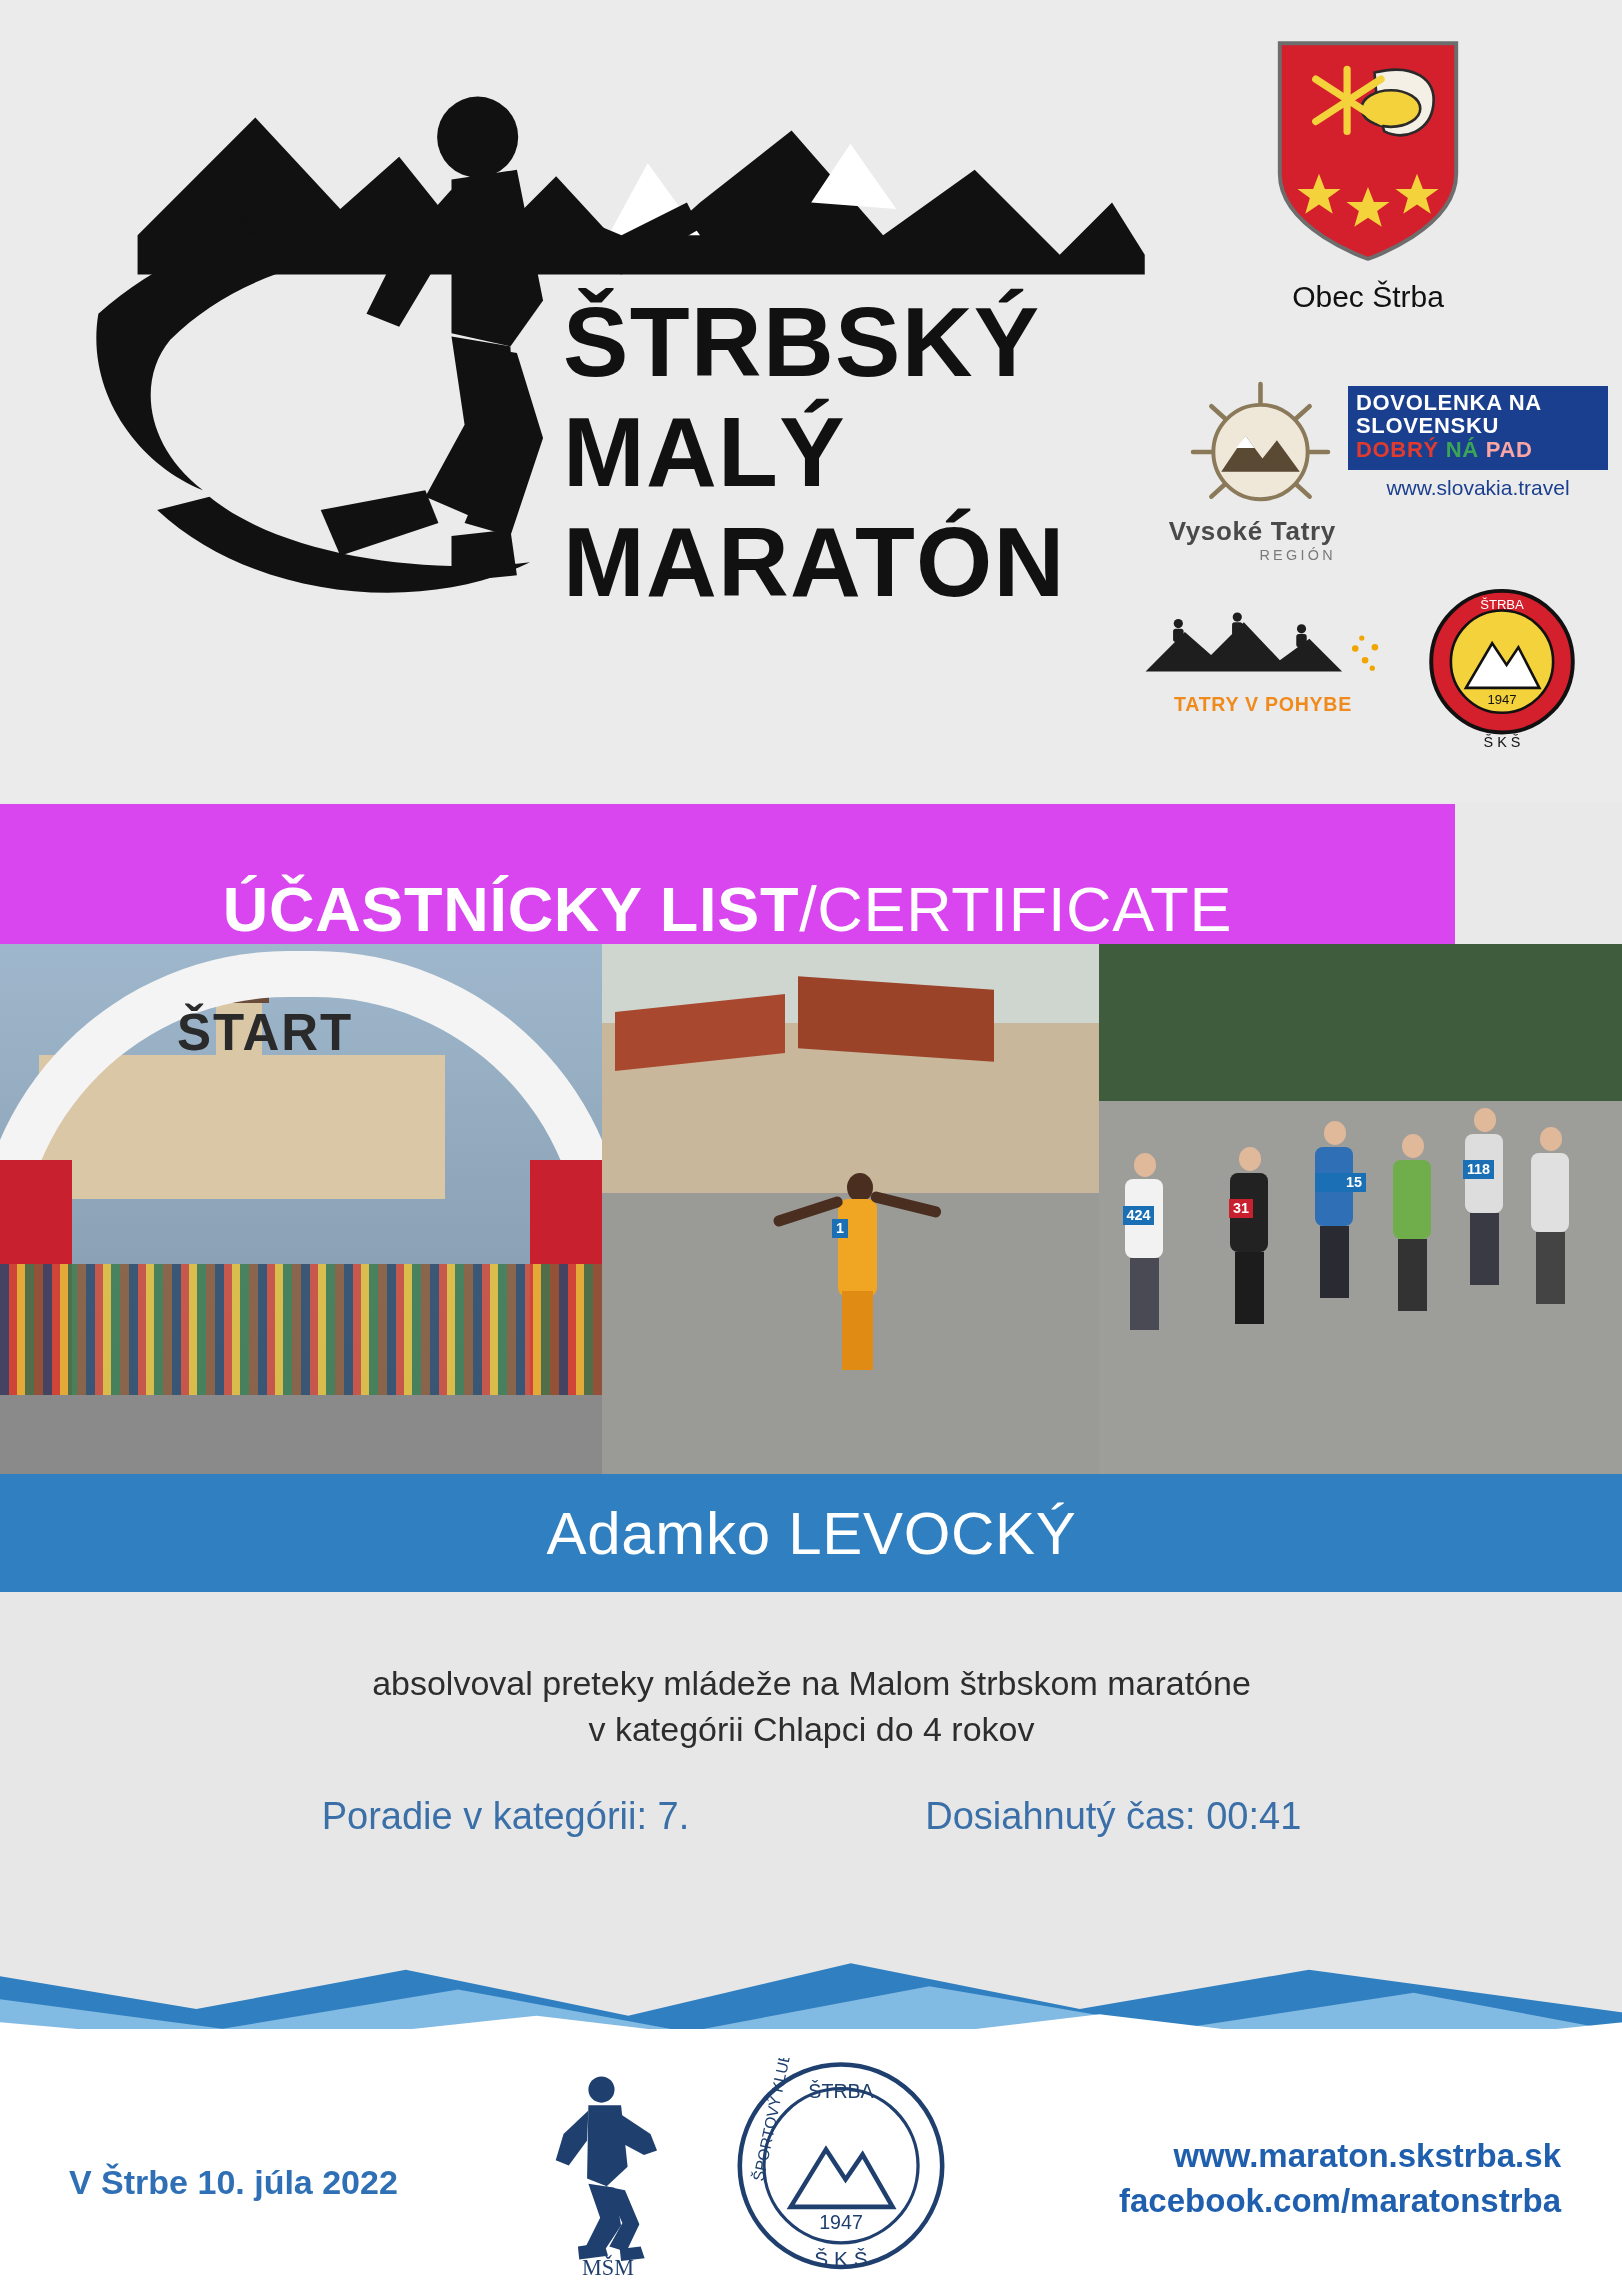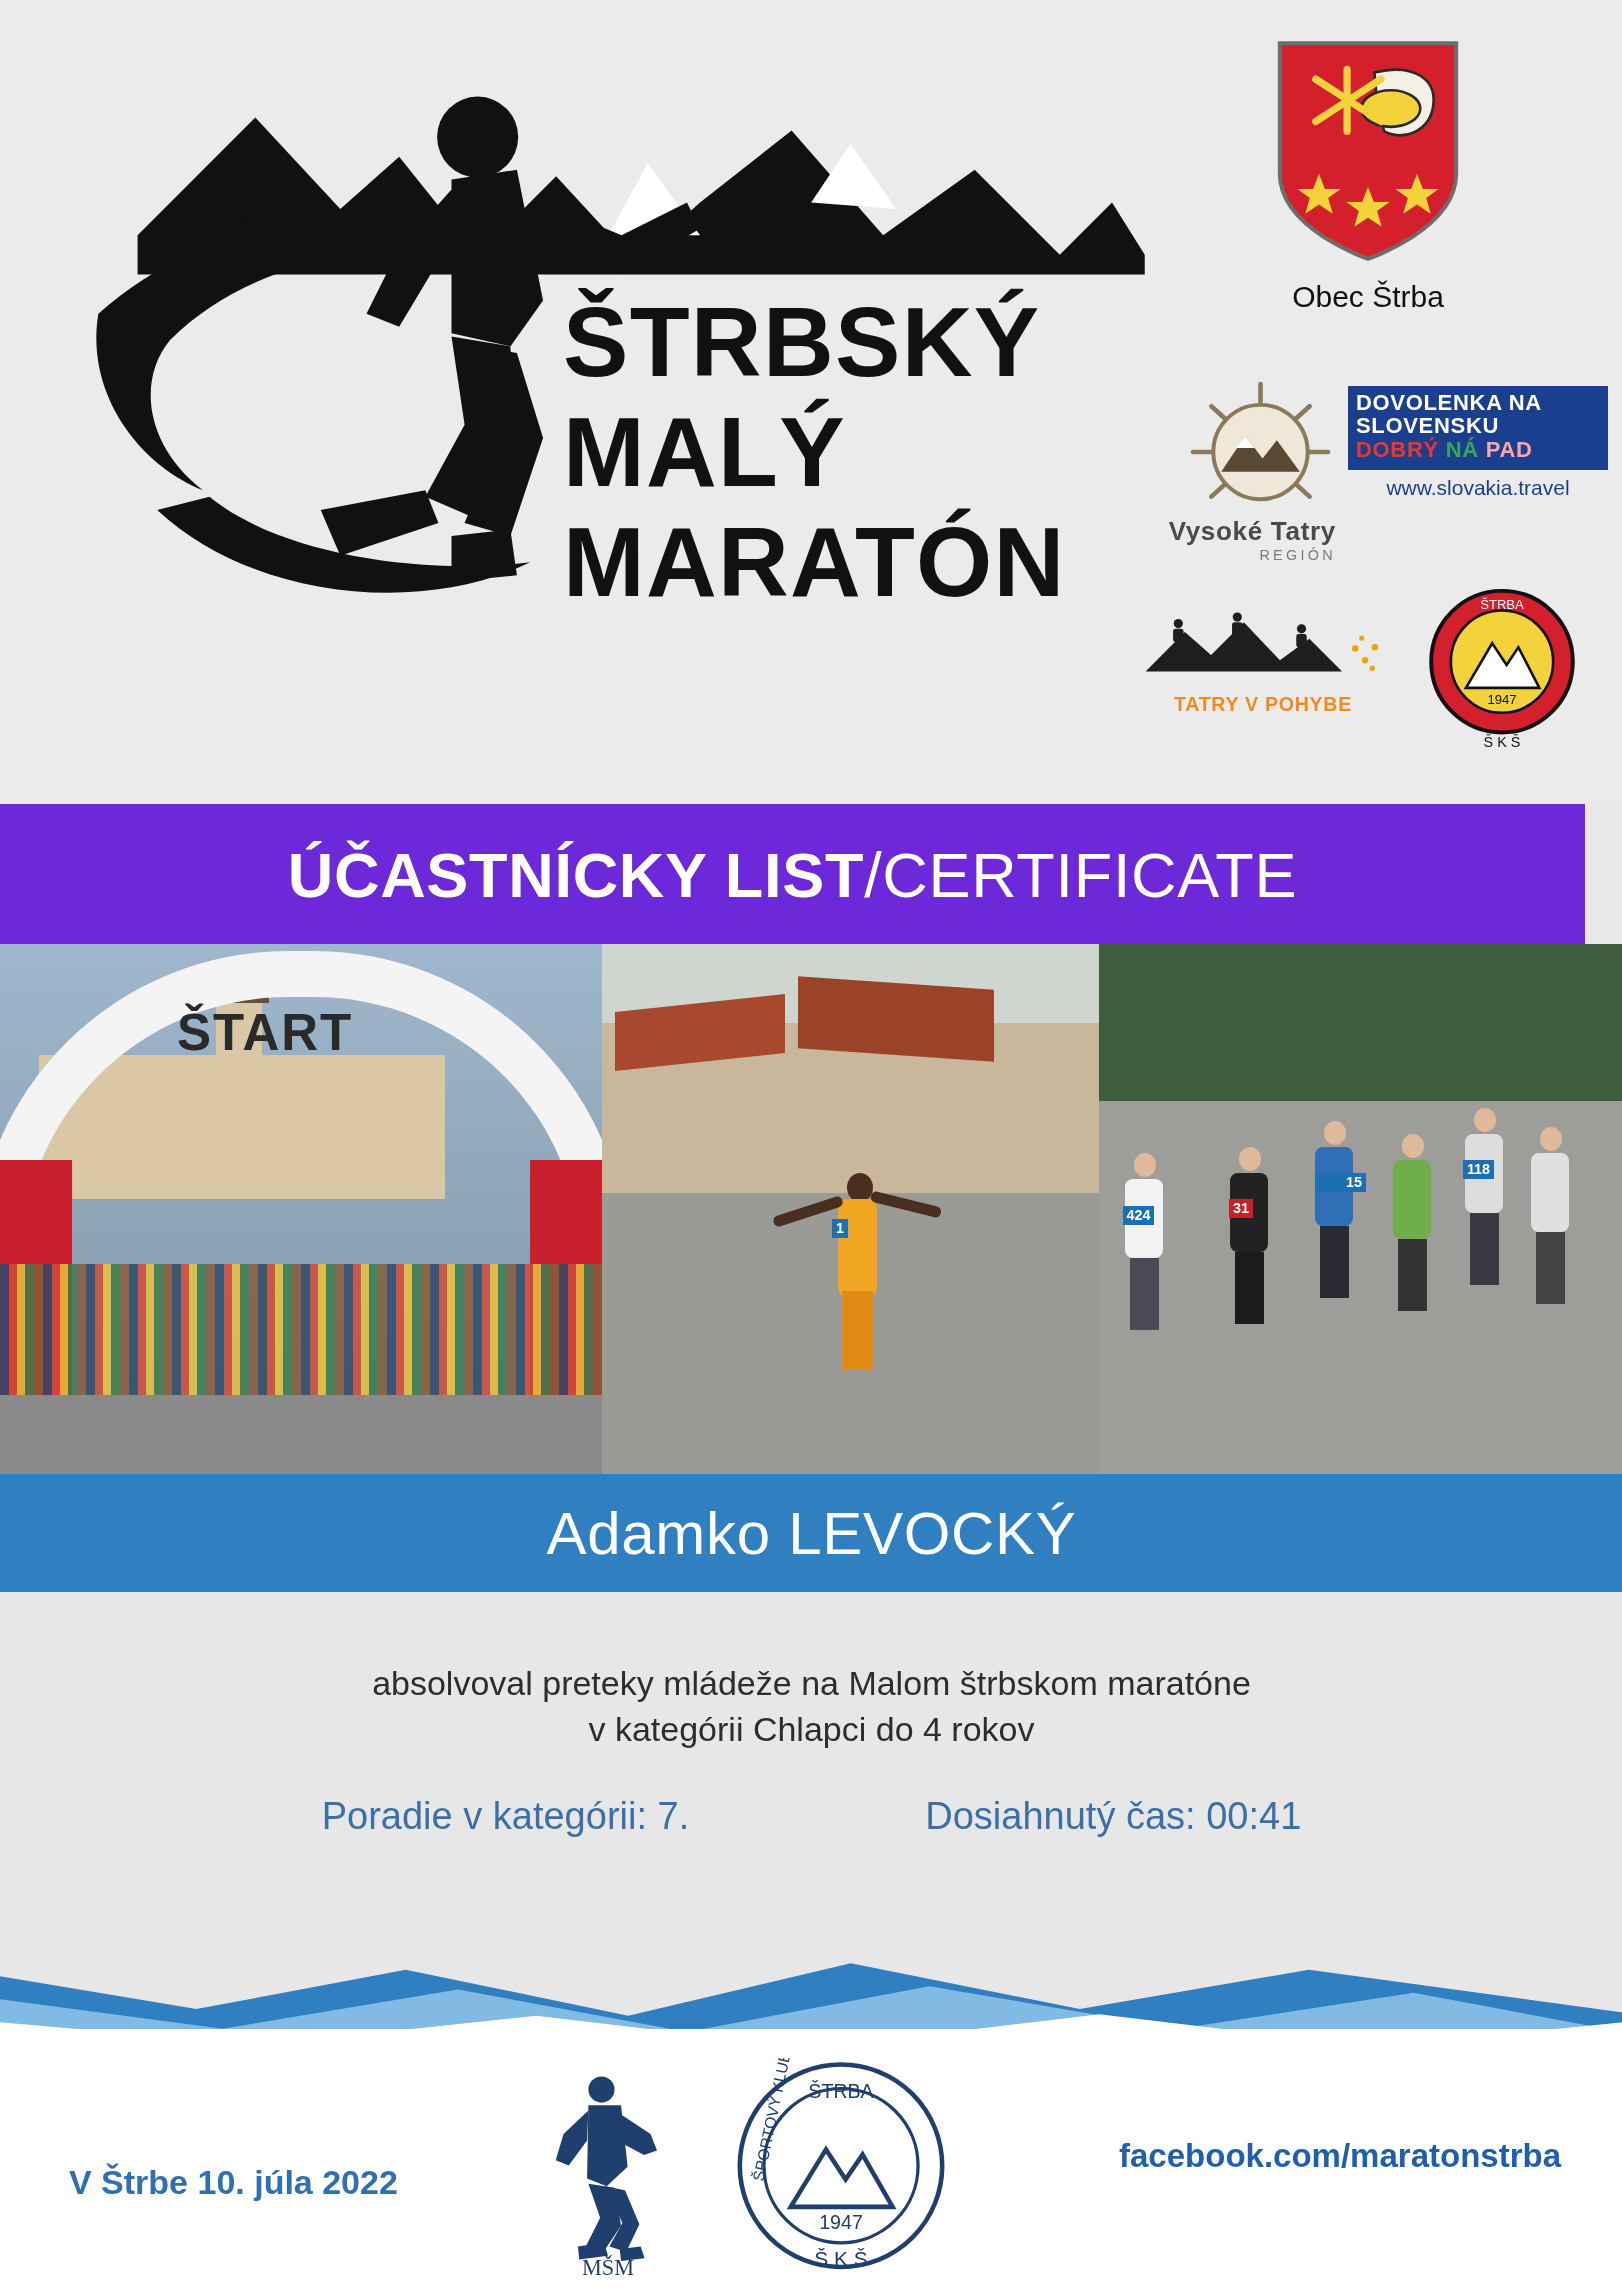--- a/index.html
+++ b/index.html
@@ -84,23 +84,23 @@
 
   .tvp-logo { position: absolute; left: 0px; top: 576px; width: 262px; text-align:center;}
   .tvp-text { color: #f08a1d; font-weight: bold; font-size: 19.6px; letter-spacing: 0.7px; margin-top: 2.6px;}
 
   .sks-logo { position: absolute; left: 288px; top: 550px; width: 164px; }
 
   
   .cert-bar {
     position: absolute;
     top: 804px; left: 0;
-    width: 1585px; height: 141px;
-    background: #6d28d9;
-    display: flex; align-items: center; justify-content: center;
+    width: 1455px; height: 141px;
+    background: #d946ef;
+    display: flex; align-items: flex-end; justify-content: center;
   }
   .cert-bar .b { color: #fff; font-weight: bold; font-size: 63px; letter-spacing: 0.7px;}
   .cert-bar .n { color: #fff; font-weight: normal; font-size: 63px; letter-spacing: 0.7px;}
 
   
   .photos {
     position: absolute;
     top: 944px; left: 0;
     width: 1623px; height: 530px;
     display: flex;
@@ -451,18 +451,19 @@
       <circle cx="165" cy="165" r="155" fill="none" stroke="#1f3f6e" stroke-width="7"></circle>
       <circle cx="165" cy="165" r="118" fill="none" stroke="#1f3f6e" stroke-width="5"></circle>
       <path d="M88 228 L142 140 L172 186 L198 148 L244 228 Z" fill="none" stroke="#1f3f6e" stroke-width="7"></path>
       <text x="165" y="62" text-anchor="middle" font-size="30" font-family="Liberation Sans, sans-serif" fill="#1f3f6e">ŠTRBA</text>
       <text x="165" y="262" text-anchor="middle" font-size="30" font-family="Liberation Sans, sans-serif" fill="#1f3f6e">1947</text>
       <text x="165" y="318" text-anchor="middle" font-size="32" font-family="Liberation Sans, sans-serif" fill="#1f3f6e">Š K Š</text>
       <text x="46" y="190" transform="rotate(-78 46 190)" font-size="24" font-family="Liberation Sans, sans-serif" fill="#1f3f6e">ŠPORTOVÝ KLUB</text>
     </svg>
 
     <div class="footer-links">
+      <div>www.maraton.skstrba.sk</div>
       <div>facebook.com/maratonstrba</div>
     </div>
   </div>
 
 </div>
 
 
 </body></html>

